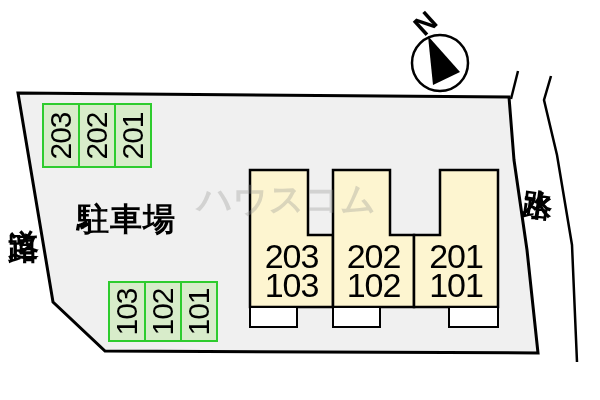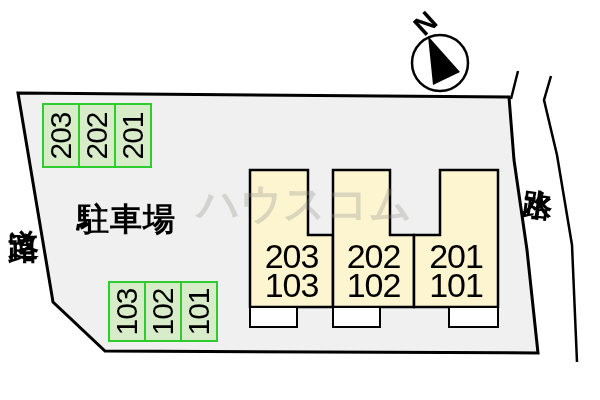--- a/index.html
+++ b/index.html
@@ -29,21 +29,21 @@
   .lbl-road{
     position:absolute;left:2px;top:205px;font-size:31px;font-weight:bold;
     writing-mode:vertical-rl;text-orientation:upright;letter-spacing:3px;
   }
   .lbl-water{
     position:absolute;left:522px;top:165px;font-size:30px;font-weight:bold;
     writing-mode:vertical-rl;text-orientation:upright;letter-spacing:2px;
     transform:rotate(8deg);transform-origin:50% 50%;
   }
   .watermark{
-    position:absolute;left:197px;top:176px;font-size:42px;font-weight:bold;
+    position:absolute;left:197px;top:176px;font-size:35px;font-weight:bold;
     color:rgba(150,148,145,0.33);white-space:nowrap;pointer-events:none;
   }
   
   .bldg-label{
     position:absolute;top:242px;font-size:34px;line-height:29px;
     text-align:center;letter-spacing:-1px;
   }
   .bldg-label--1{left:250px;width:83px;}
   .bldg-label--2{left:333px;width:81px;}
   .bldg-label--3{left:414px;width:84px;}

